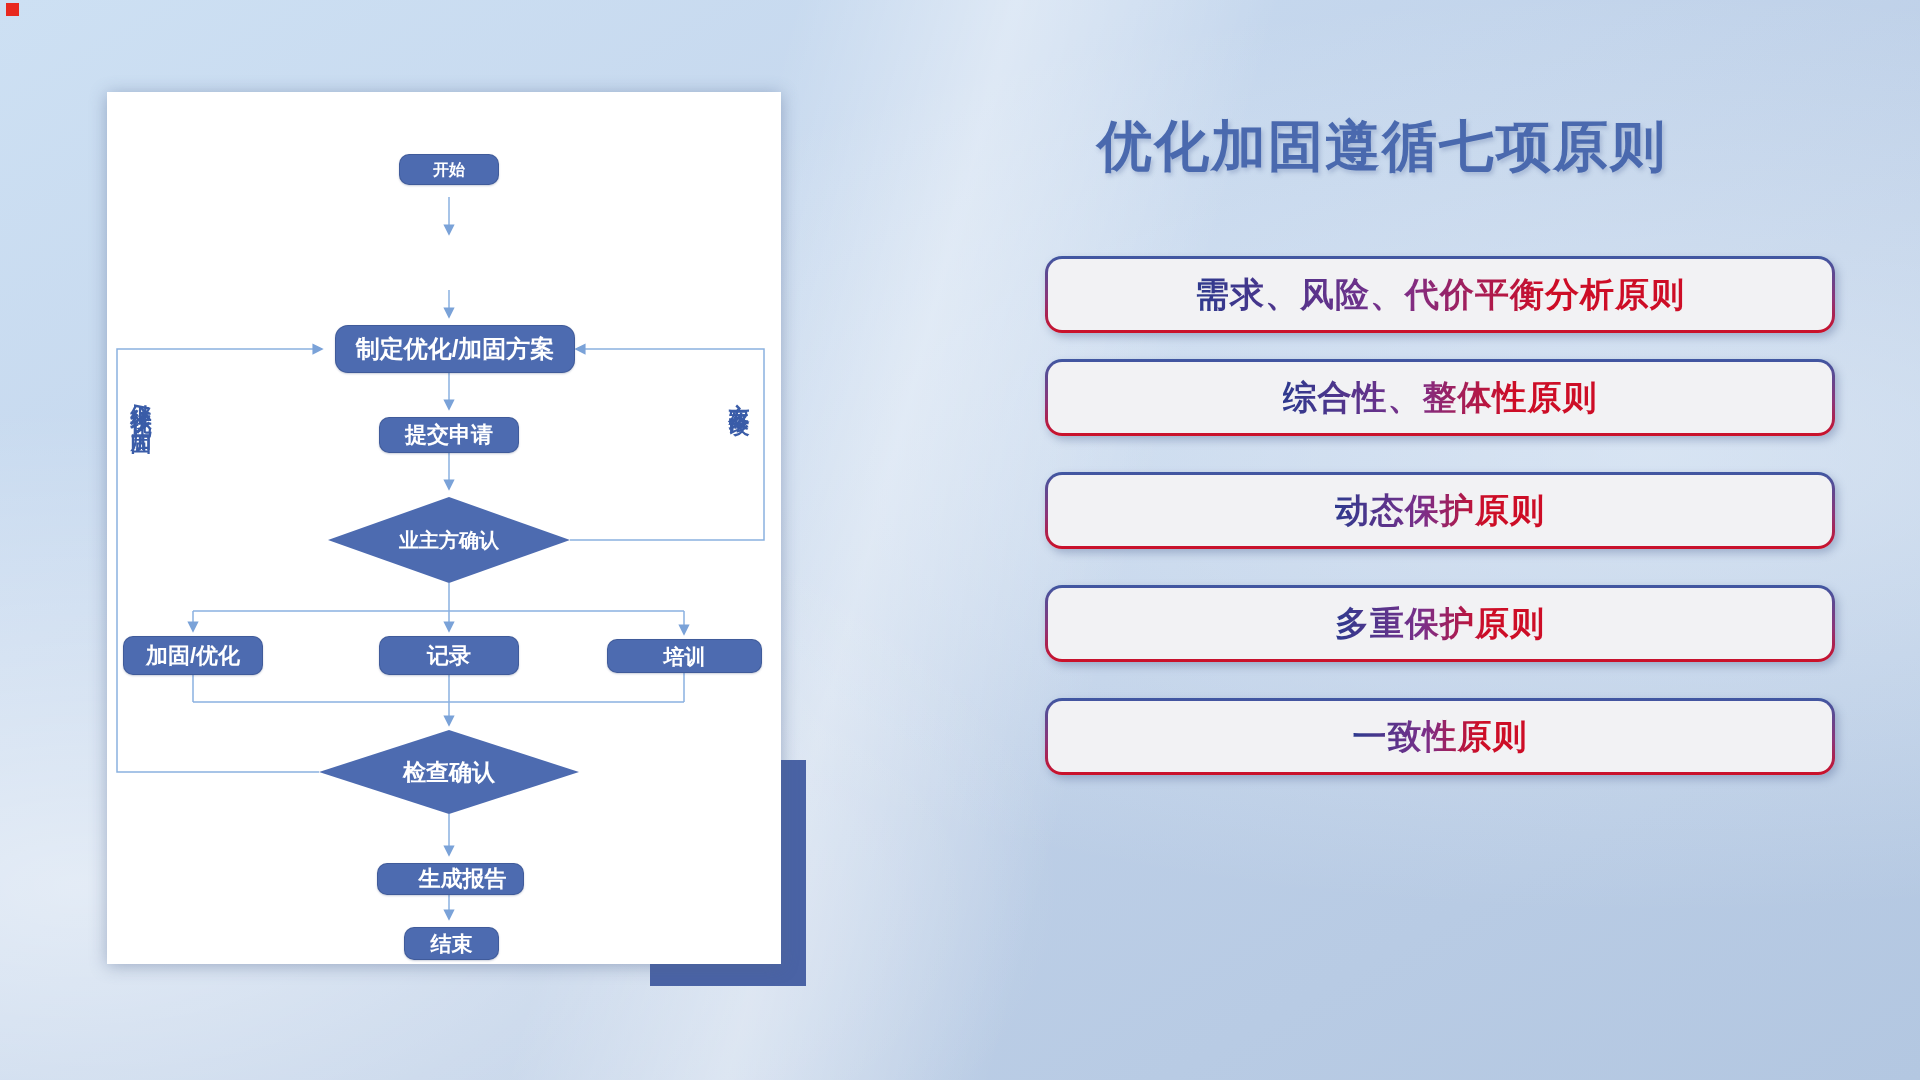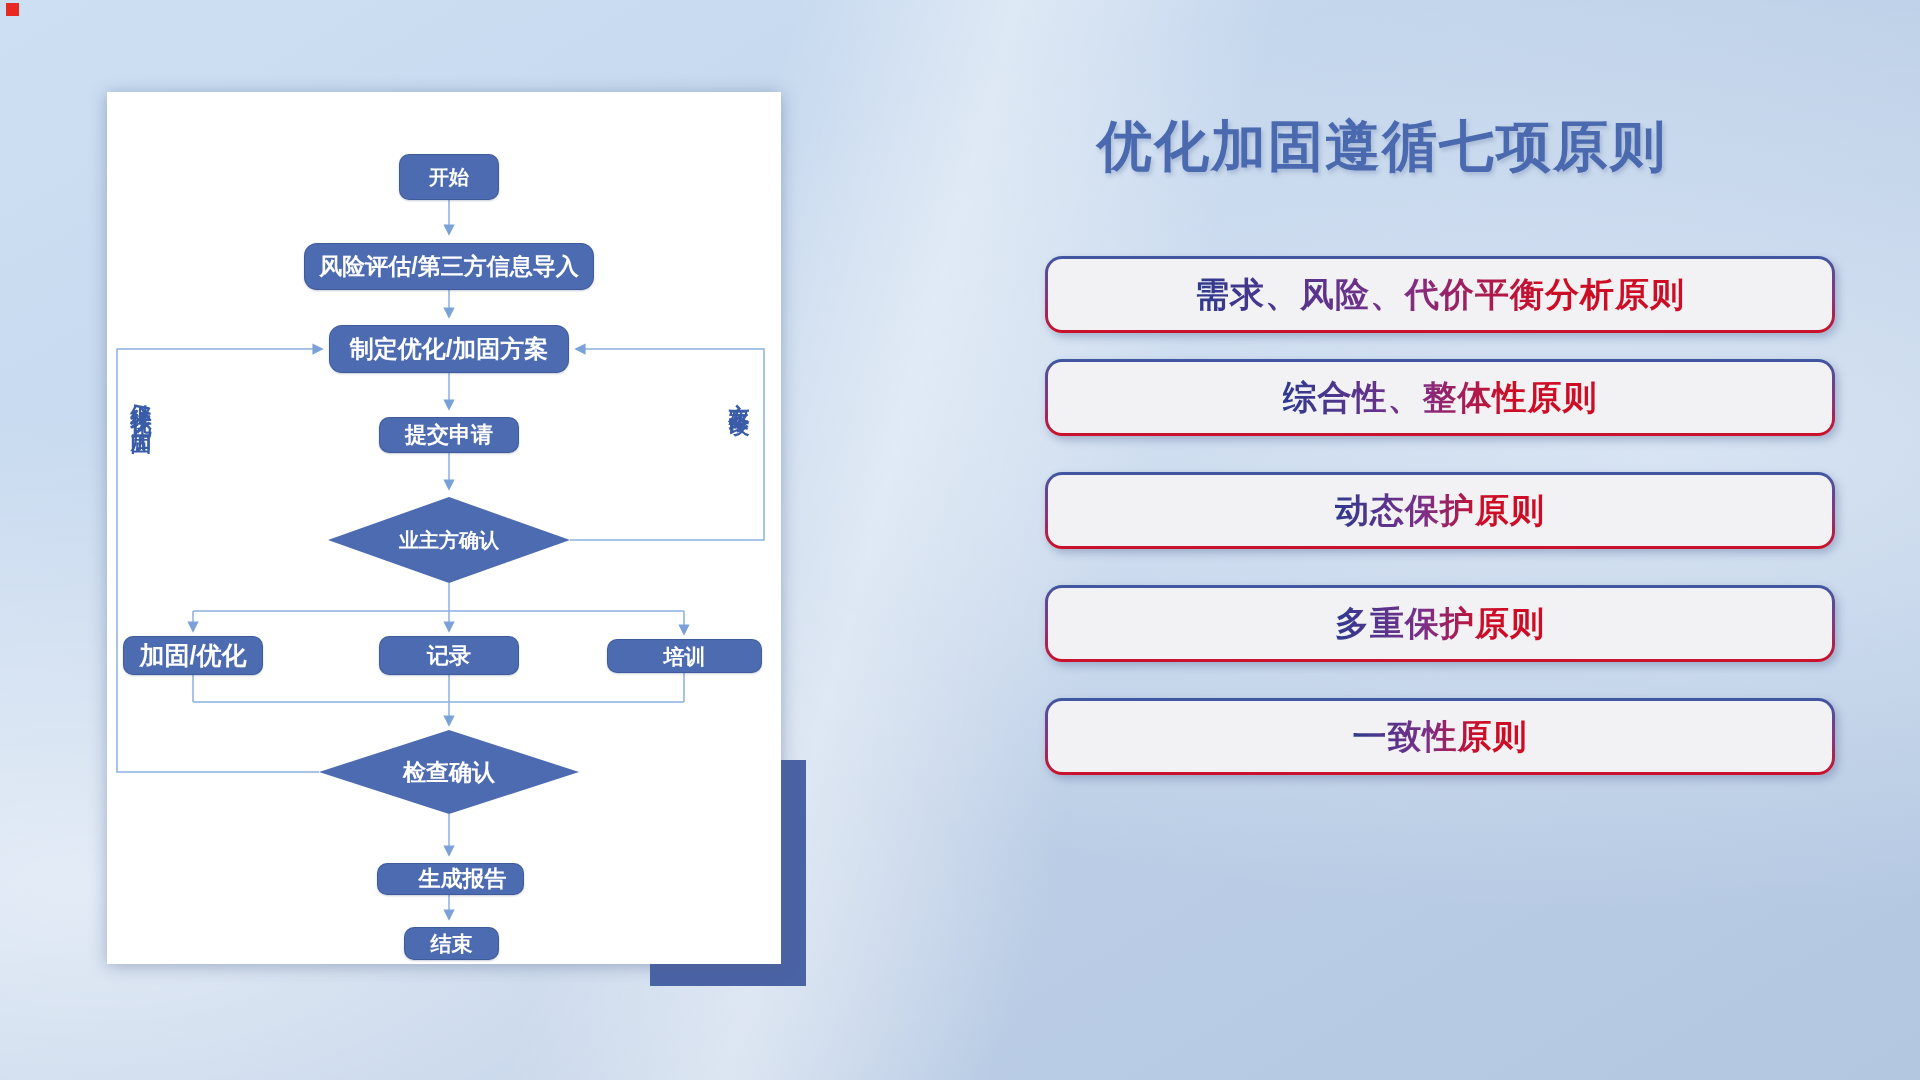--- a/index.html
+++ b/index.html
@@ -89,31 +89,30 @@
         <line x1="577" y1="581" x2="577" y2="610"></line>
         <line x1="86" y1="610" x2="577" y2="610"></line>
         <line x1="342" y1="610" x2="342" y2="633" marker-end="url(#arr)"></line>
         <line x1="342" y1="722" x2="342" y2="763" marker-end="url(#arr)"></line>
         <line x1="342" y1="803" x2="342" y2="827" marker-end="url(#arr)"></line>
         <polyline points="212,680 10,680 10,257 215,257" marker-end="url(#arr)"></polyline>
         <polyline points="463,448 657,448 657,257 469,257" marker-end="url(#arr)"></polyline>
       </g>
     </svg>
 
-    <div class="fnode" style="left:292px;top:62px;width:100px;height:46px;font-size:20px;">开始</div>
+    <div class="fnode" style="left:292px;top:62px;width:100px;height:31px;font-size:16px;">开始</div>
 
-    <div class="fnode" style="left:197px;top:151px;width:290px;height:47px;font-size:23px;border-radius:13px;">风险评估/第三方信息导入</div>
 
-    <div class="fnode" style="left:222px;top:233px;width:240px;height:48px;font-size:24px;border-radius:13px;">制定优化/加固方案</div>
+    <div class="fnode" style="left:228px;top:233px;width:240px;height:48px;font-size:24px;border-radius:13px;">制定优化/加固方案</div>
 
     <div class="fnode" style="left:272px;top:325px;width:140px;height:36px;font-size:22px;">提交申请</div>
 
     <div class="fnode fdiamond" style="left:221px;top:405px;width:242px;height:86px;font-size:20px;">业主方确认</div>
 
-    <div class="fnode" style="left:16px;top:544px;width:140px;height:39px;font-size:25px;">加固/优化</div>
+    <div class="fnode" style="left:16px;top:544px;width:140px;height:39px;font-size:22px;">加固/优化</div>
 
     <div class="fnode" style="left:272px;top:544px;width:140px;height:39px;font-size:22px;">记录</div>
 
     <div class="fnode" style="left:500px;top:547px;width:155px;height:34px;font-size:21px;">培训</div>
 
     <div class="fnode fdiamond" style="left:212px;top:638px;width:260px;height:84px;font-size:23px;">检查确认</div>
 
     <div class="fnode" style="left:270px;top:771px;width:147px;height:32px;font-size:22px;padding-left:24px;">生成报告</div>
 
     <div class="fnode" style="left:297px;top:835px;width:95px;height:33px;font-size:21px;">结束</div>

